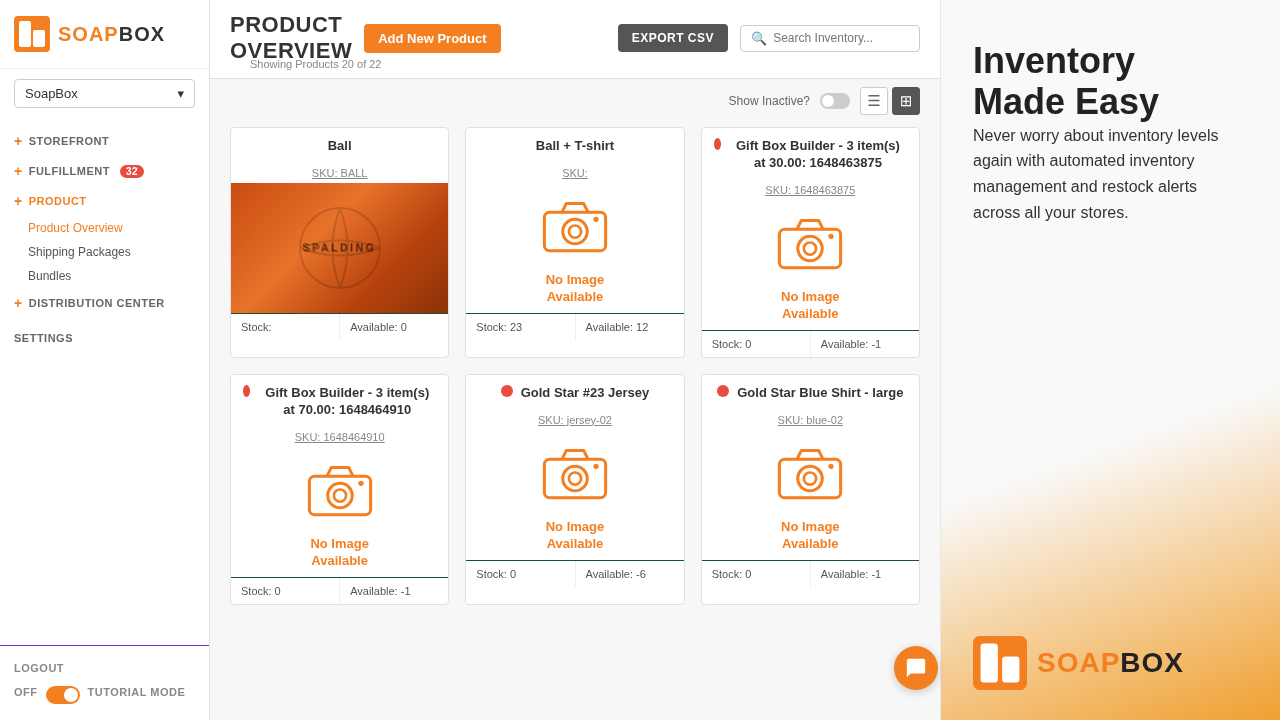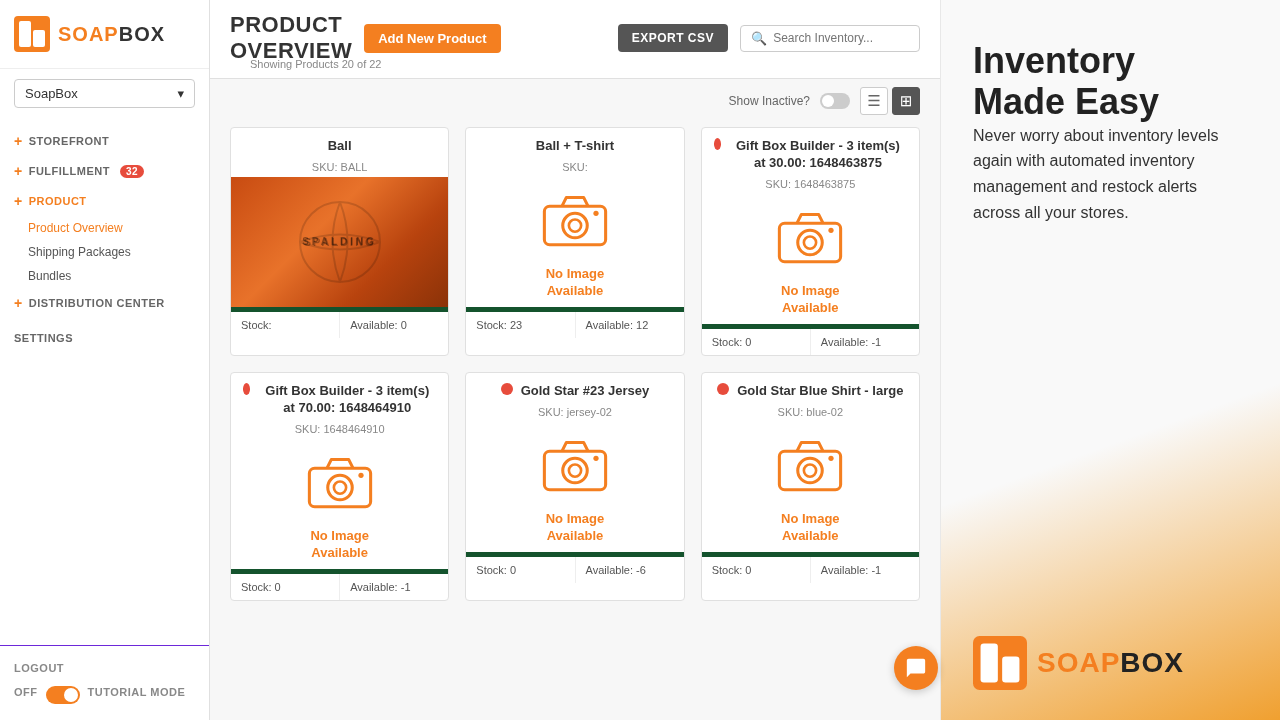--- a/index.html
+++ b/index.html
@@ -265,21 +265,22 @@
     }
     .product-name {
       font-size: 13px;
       font-weight: 600;
       color: #333;
       line-height: 1.3;
     }
     .product-sku {
       font-size: 11px;
       color: #888;
-      margin-top: 6px;
+      margin-top: 12px;
+      text-decoration: underline;
     }
     .product-image-area {
       height: 130px;
       display: flex;
       align-items: center;
       justify-content: center;
       background: #fff;
       overflow: hidden;
     }
     .no-image-placeholder {
@@ -295,21 +296,21 @@
     }
     .no-image-text {
       font-size: 13px;
       font-weight: 600;
       color: #f47f20;
       text-align: center;
       line-height: 1.3;
     }
     .product-card-footer {
       display: flex;
-      border-top: 5px solid #14532d;
+      border-top: 1px solid #14532d;
     }
     .footer-stat {
       flex: 1;
       padding: 7px 10px;
       font-size: 11px;
       color: #555;
     }
     .footer-stat:first-child {
       border-right: 1px solid #eee;
     }

